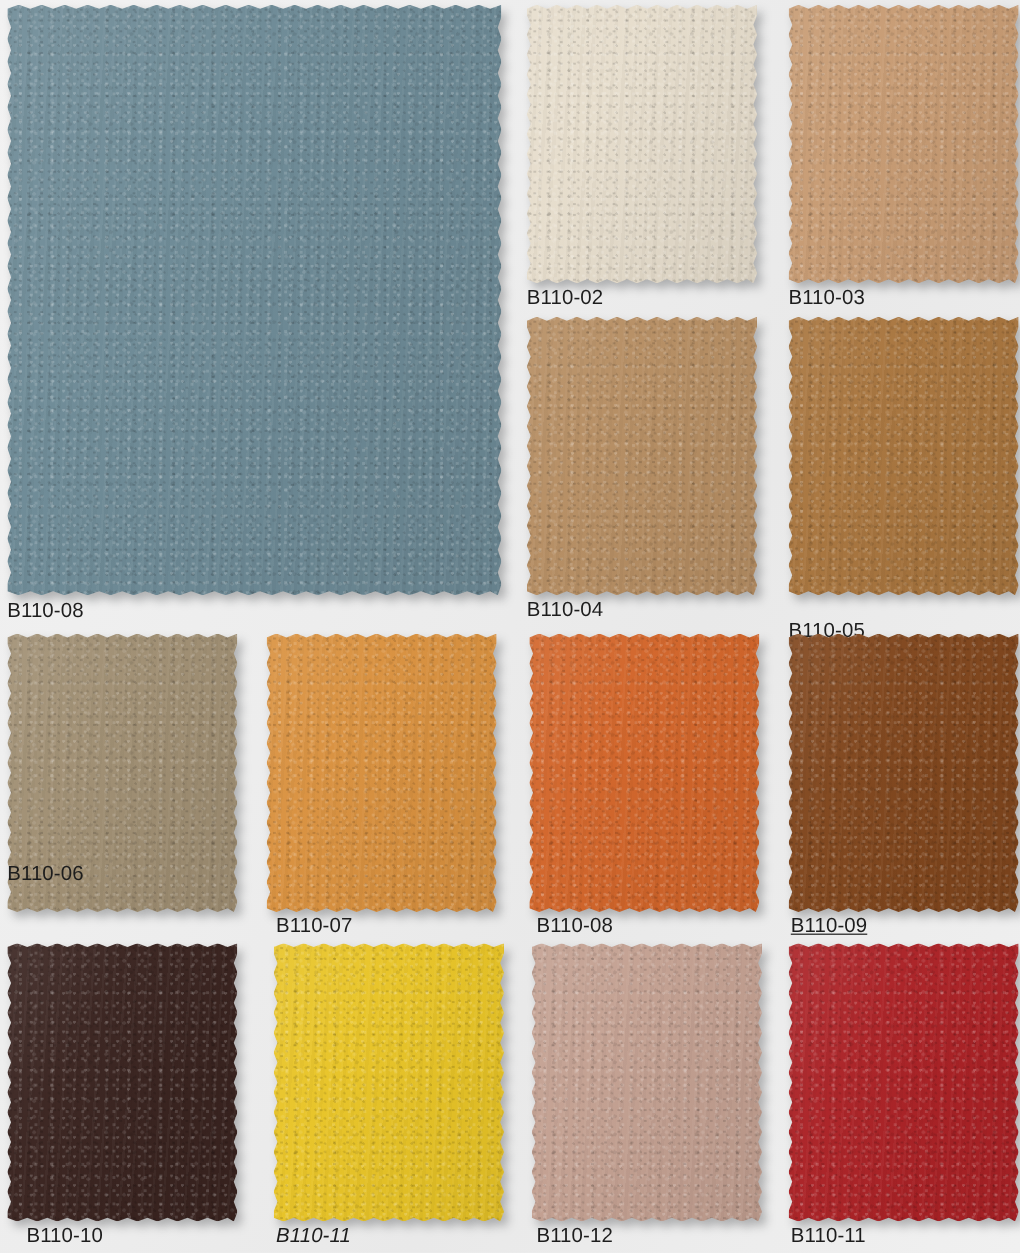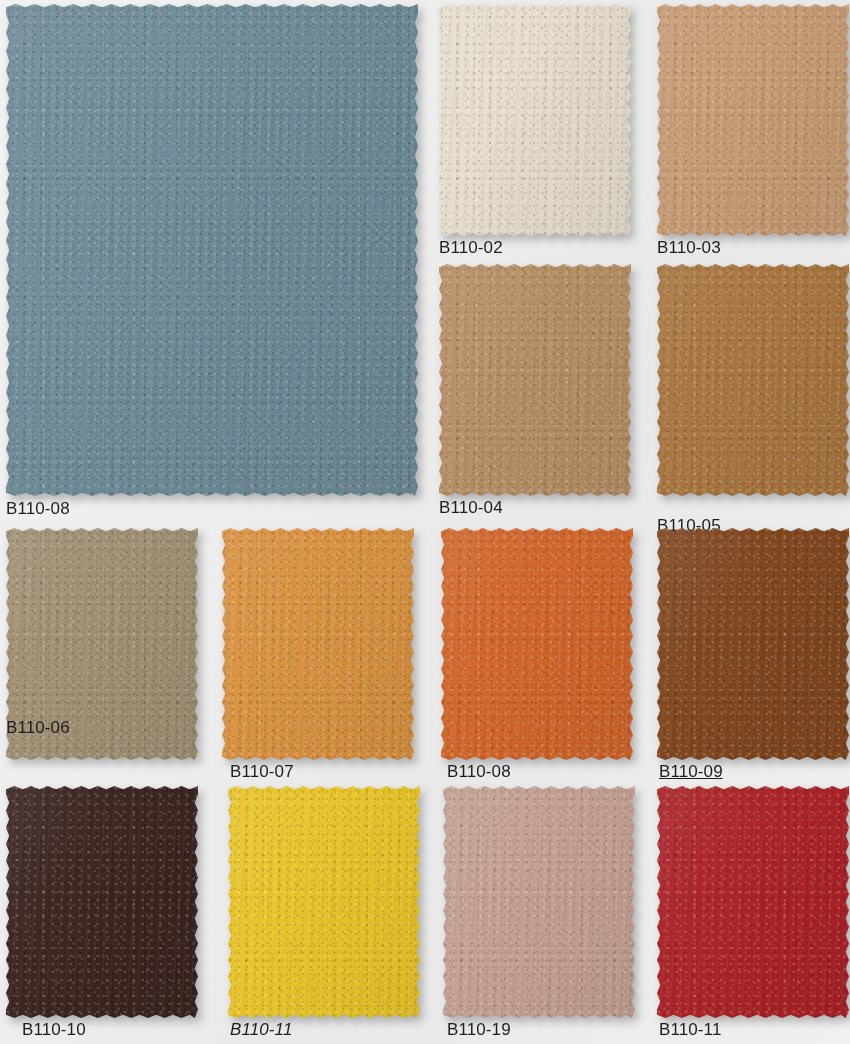--- a/index.html
+++ b/index.html
@@ -156,20 +156,20 @@
       <div class="swatch-chip">
         <div class="swatch-skin" title="golden yellow" style="--c: #e8c427; --zig: polygon(0.000% 1.379%,4.348% 0.000%,8.696% 1.379%,13.043% 0.000%,17.391% 1.379%,21.739% 0.000%,26.087% 1.379%,30.435% 0.000%,34.783% 1.379%,39.130% 0.000%,43.478% 1.379%,47.826% 0.000%,52.174% 1.379%,56.522% 0.000%,60.870% 1.379%,65.217% 0.000%,69.565% 1.379%,73.913% 0.000%,78.261% 1.379%,82.609% 0.000%,86.957% 1.379%,91.304% 0.000%,95.652% 1.379%,100.000% 0.000%,100.000% 3.571%,98.333% 7.143%,100.000% 10.714%,98.333% 14.286%,100.000% 17.857%,98.333% 21.429%,100.000% 25.000%,98.333% 28.571%,100.000% 32.143%,98.333% 35.714%,100.000% 39.286%,98.333% 42.857%,100.000% 46.429%,98.333% 50.000%,100.000% 53.571%,98.333% 57.143%,100.000% 60.714%,98.333% 64.286%,100.000% 67.857%,98.333% 71.429%,100.000% 75.000%,98.333% 78.571%,100.000% 82.143%,98.333% 85.714%,100.000% 89.286%,98.333% 92.857%,100.000% 96.429%,98.333% 100.000%,95.652% 98.621%,91.304% 100.000%,86.957% 98.621%,82.609% 100.000%,78.261% 98.621%,73.913% 100.000%,69.565% 98.621%,65.217% 100.000%,60.870% 98.621%,56.522% 100.000%,52.174% 98.621%,47.826% 100.000%,43.478% 98.621%,39.130% 100.000%,34.783% 98.621%,30.435% 100.000%,26.087% 98.621%,21.739% 100.000%,17.391% 98.621%,13.043% 100.000%,8.696% 98.621%,4.348% 100.000%,0.000% 98.621%,0.000% 96.429%,1.667% 92.857%,0.000% 89.286%,1.667% 85.714%,0.000% 82.143%,1.667% 78.571%,0.000% 75.000%,1.667% 71.429%,0.000% 67.857%,1.667% 64.286%,0.000% 60.714%,1.667% 57.143%,0.000% 53.571%,1.667% 50.000%,0.000% 46.429%,1.667% 42.857%,0.000% 39.286%,1.667% 35.714%,0.000% 32.143%,1.667% 28.571%,0.000% 25.000%,1.667% 21.429%,0.000% 17.857%,1.667% 14.286%,0.000% 10.714%,1.667% 7.143%,0.000% 3.571%);"></div>
       </div>
     </div>
     <div class="swatch-label" style="left: 230px; top: 1021px; font-style: italic;">B110-11</div>
     <div class="swatch-cell" style="left: 443px; top: 786px; width: 192px; height: 232px;">
       <div class="swatch-chip">
         <div class="swatch-skin" title="dusty rose taupe" style="--c: #c3a091; --zig: polygon(0.000% 1.379%,4.348% 0.000%,8.696% 1.379%,13.043% 0.000%,17.391% 1.379%,21.739% 0.000%,26.087% 1.379%,30.435% 0.000%,34.783% 1.379%,39.130% 0.000%,43.478% 1.379%,47.826% 0.000%,52.174% 1.379%,56.522% 0.000%,60.870% 1.379%,65.217% 0.000%,69.565% 1.379%,73.913% 0.000%,78.261% 1.379%,82.609% 0.000%,86.957% 1.379%,91.304% 0.000%,95.652% 1.379%,100.000% 0.000%,100.000% 3.571%,98.333% 7.143%,100.000% 10.714%,98.333% 14.286%,100.000% 17.857%,98.333% 21.429%,100.000% 25.000%,98.333% 28.571%,100.000% 32.143%,98.333% 35.714%,100.000% 39.286%,98.333% 42.857%,100.000% 46.429%,98.333% 50.000%,100.000% 53.571%,98.333% 57.143%,100.000% 60.714%,98.333% 64.286%,100.000% 67.857%,98.333% 71.429%,100.000% 75.000%,98.333% 78.571%,100.000% 82.143%,98.333% 85.714%,100.000% 89.286%,98.333% 92.857%,100.000% 96.429%,98.333% 100.000%,95.652% 98.621%,91.304% 100.000%,86.957% 98.621%,82.609% 100.000%,78.261% 98.621%,73.913% 100.000%,69.565% 98.621%,65.217% 100.000%,60.870% 98.621%,56.522% 100.000%,52.174% 98.621%,47.826% 100.000%,43.478% 98.621%,39.130% 100.000%,34.783% 98.621%,30.435% 100.000%,26.087% 98.621%,21.739% 100.000%,17.391% 98.621%,13.043% 100.000%,8.696% 98.621%,4.348% 100.000%,0.000% 98.621%,0.000% 96.429%,1.667% 92.857%,0.000% 89.286%,1.667% 85.714%,0.000% 82.143%,1.667% 78.571%,0.000% 75.000%,1.667% 71.429%,0.000% 67.857%,1.667% 64.286%,0.000% 60.714%,1.667% 57.143%,0.000% 53.571%,1.667% 50.000%,0.000% 46.429%,1.667% 42.857%,0.000% 39.286%,1.667% 35.714%,0.000% 32.143%,1.667% 28.571%,0.000% 25.000%,1.667% 21.429%,0.000% 17.857%,1.667% 14.286%,0.000% 10.714%,1.667% 7.143%,0.000% 3.571%);"></div>
       </div>
     </div>
-    <div class="swatch-label" style="left: 447px; top: 1021px;">B110-19</div>
+    <div class="swatch-label" style="left: 447px; top: 1021px;">B110-12</div>
     <div class="swatch-cell" style="left: 657px; top: 786px; width: 192px; height: 232px;">
       <div class="swatch-chip">
         <div class="swatch-skin" title="crimson red" style="--c: #ab2226; --zig: polygon(0.000% 1.379%,4.348% 0.000%,8.696% 1.379%,13.043% 0.000%,17.391% 1.379%,21.739% 0.000%,26.087% 1.379%,30.435% 0.000%,34.783% 1.379%,39.130% 0.000%,43.478% 1.379%,47.826% 0.000%,52.174% 1.379%,56.522% 0.000%,60.870% 1.379%,65.217% 0.000%,69.565% 1.379%,73.913% 0.000%,78.261% 1.379%,82.609% 0.000%,86.957% 1.379%,91.304% 0.000%,95.652% 1.379%,100.000% 0.000%,100.000% 3.571%,98.333% 7.143%,100.000% 10.714%,98.333% 14.286%,100.000% 17.857%,98.333% 21.429%,100.000% 25.000%,98.333% 28.571%,100.000% 32.143%,98.333% 35.714%,100.000% 39.286%,98.333% 42.857%,100.000% 46.429%,98.333% 50.000%,100.000% 53.571%,98.333% 57.143%,100.000% 60.714%,98.333% 64.286%,100.000% 67.857%,98.333% 71.429%,100.000% 75.000%,98.333% 78.571%,100.000% 82.143%,98.333% 85.714%,100.000% 89.286%,98.333% 92.857%,100.000% 96.429%,98.333% 100.000%,95.652% 98.621%,91.304% 100.000%,86.957% 98.621%,82.609% 100.000%,78.261% 98.621%,73.913% 100.000%,69.565% 98.621%,65.217% 100.000%,60.870% 98.621%,56.522% 100.000%,52.174% 98.621%,47.826% 100.000%,43.478% 98.621%,39.130% 100.000%,34.783% 98.621%,30.435% 100.000%,26.087% 98.621%,21.739% 100.000%,17.391% 98.621%,13.043% 100.000%,8.696% 98.621%,4.348% 100.000%,0.000% 98.621%,0.000% 96.429%,1.667% 92.857%,0.000% 89.286%,1.667% 85.714%,0.000% 82.143%,1.667% 78.571%,0.000% 75.000%,1.667% 71.429%,0.000% 67.857%,1.667% 64.286%,0.000% 60.714%,1.667% 57.143%,0.000% 53.571%,1.667% 50.000%,0.000% 46.429%,1.667% 42.857%,0.000% 39.286%,1.667% 35.714%,0.000% 32.143%,1.667% 28.571%,0.000% 25.000%,1.667% 21.429%,0.000% 17.857%,1.667% 14.286%,0.000% 10.714%,1.667% 7.143%,0.000% 3.571%);"></div>
       </div>
     </div>
     <div class="swatch-label" style="left: 659px; top: 1021px;">B110-11</div>
   </div>
 
 </body></html>

